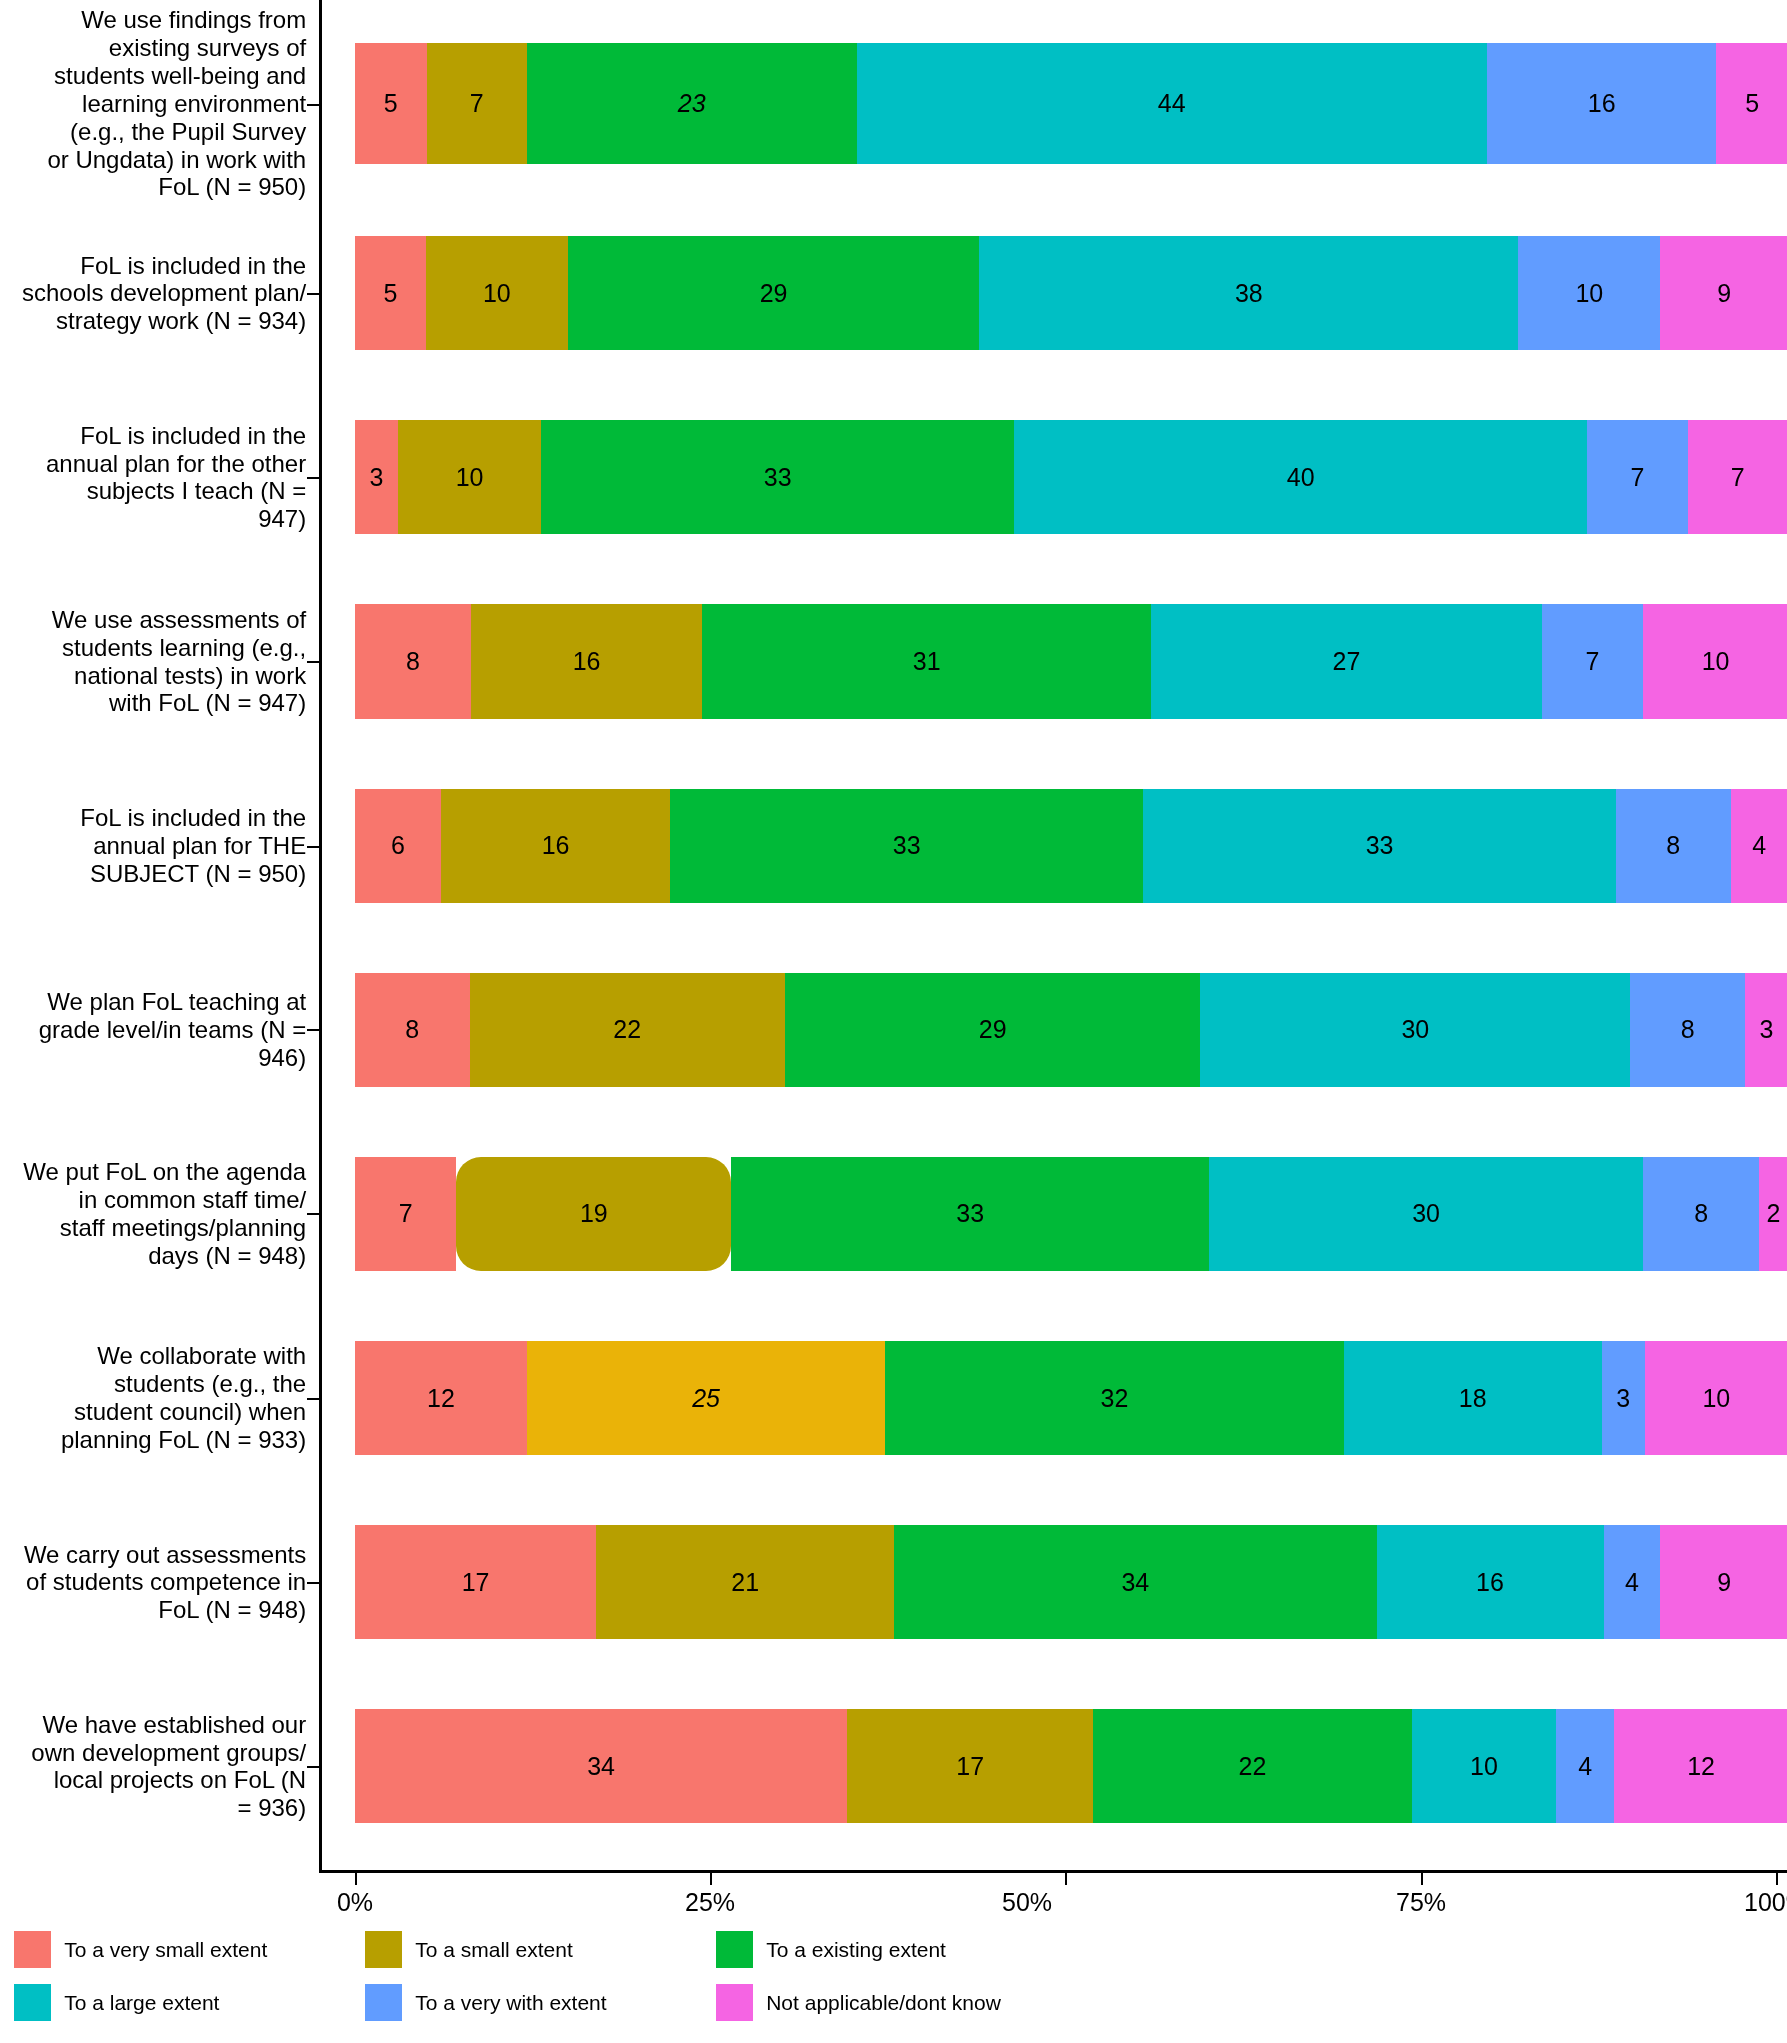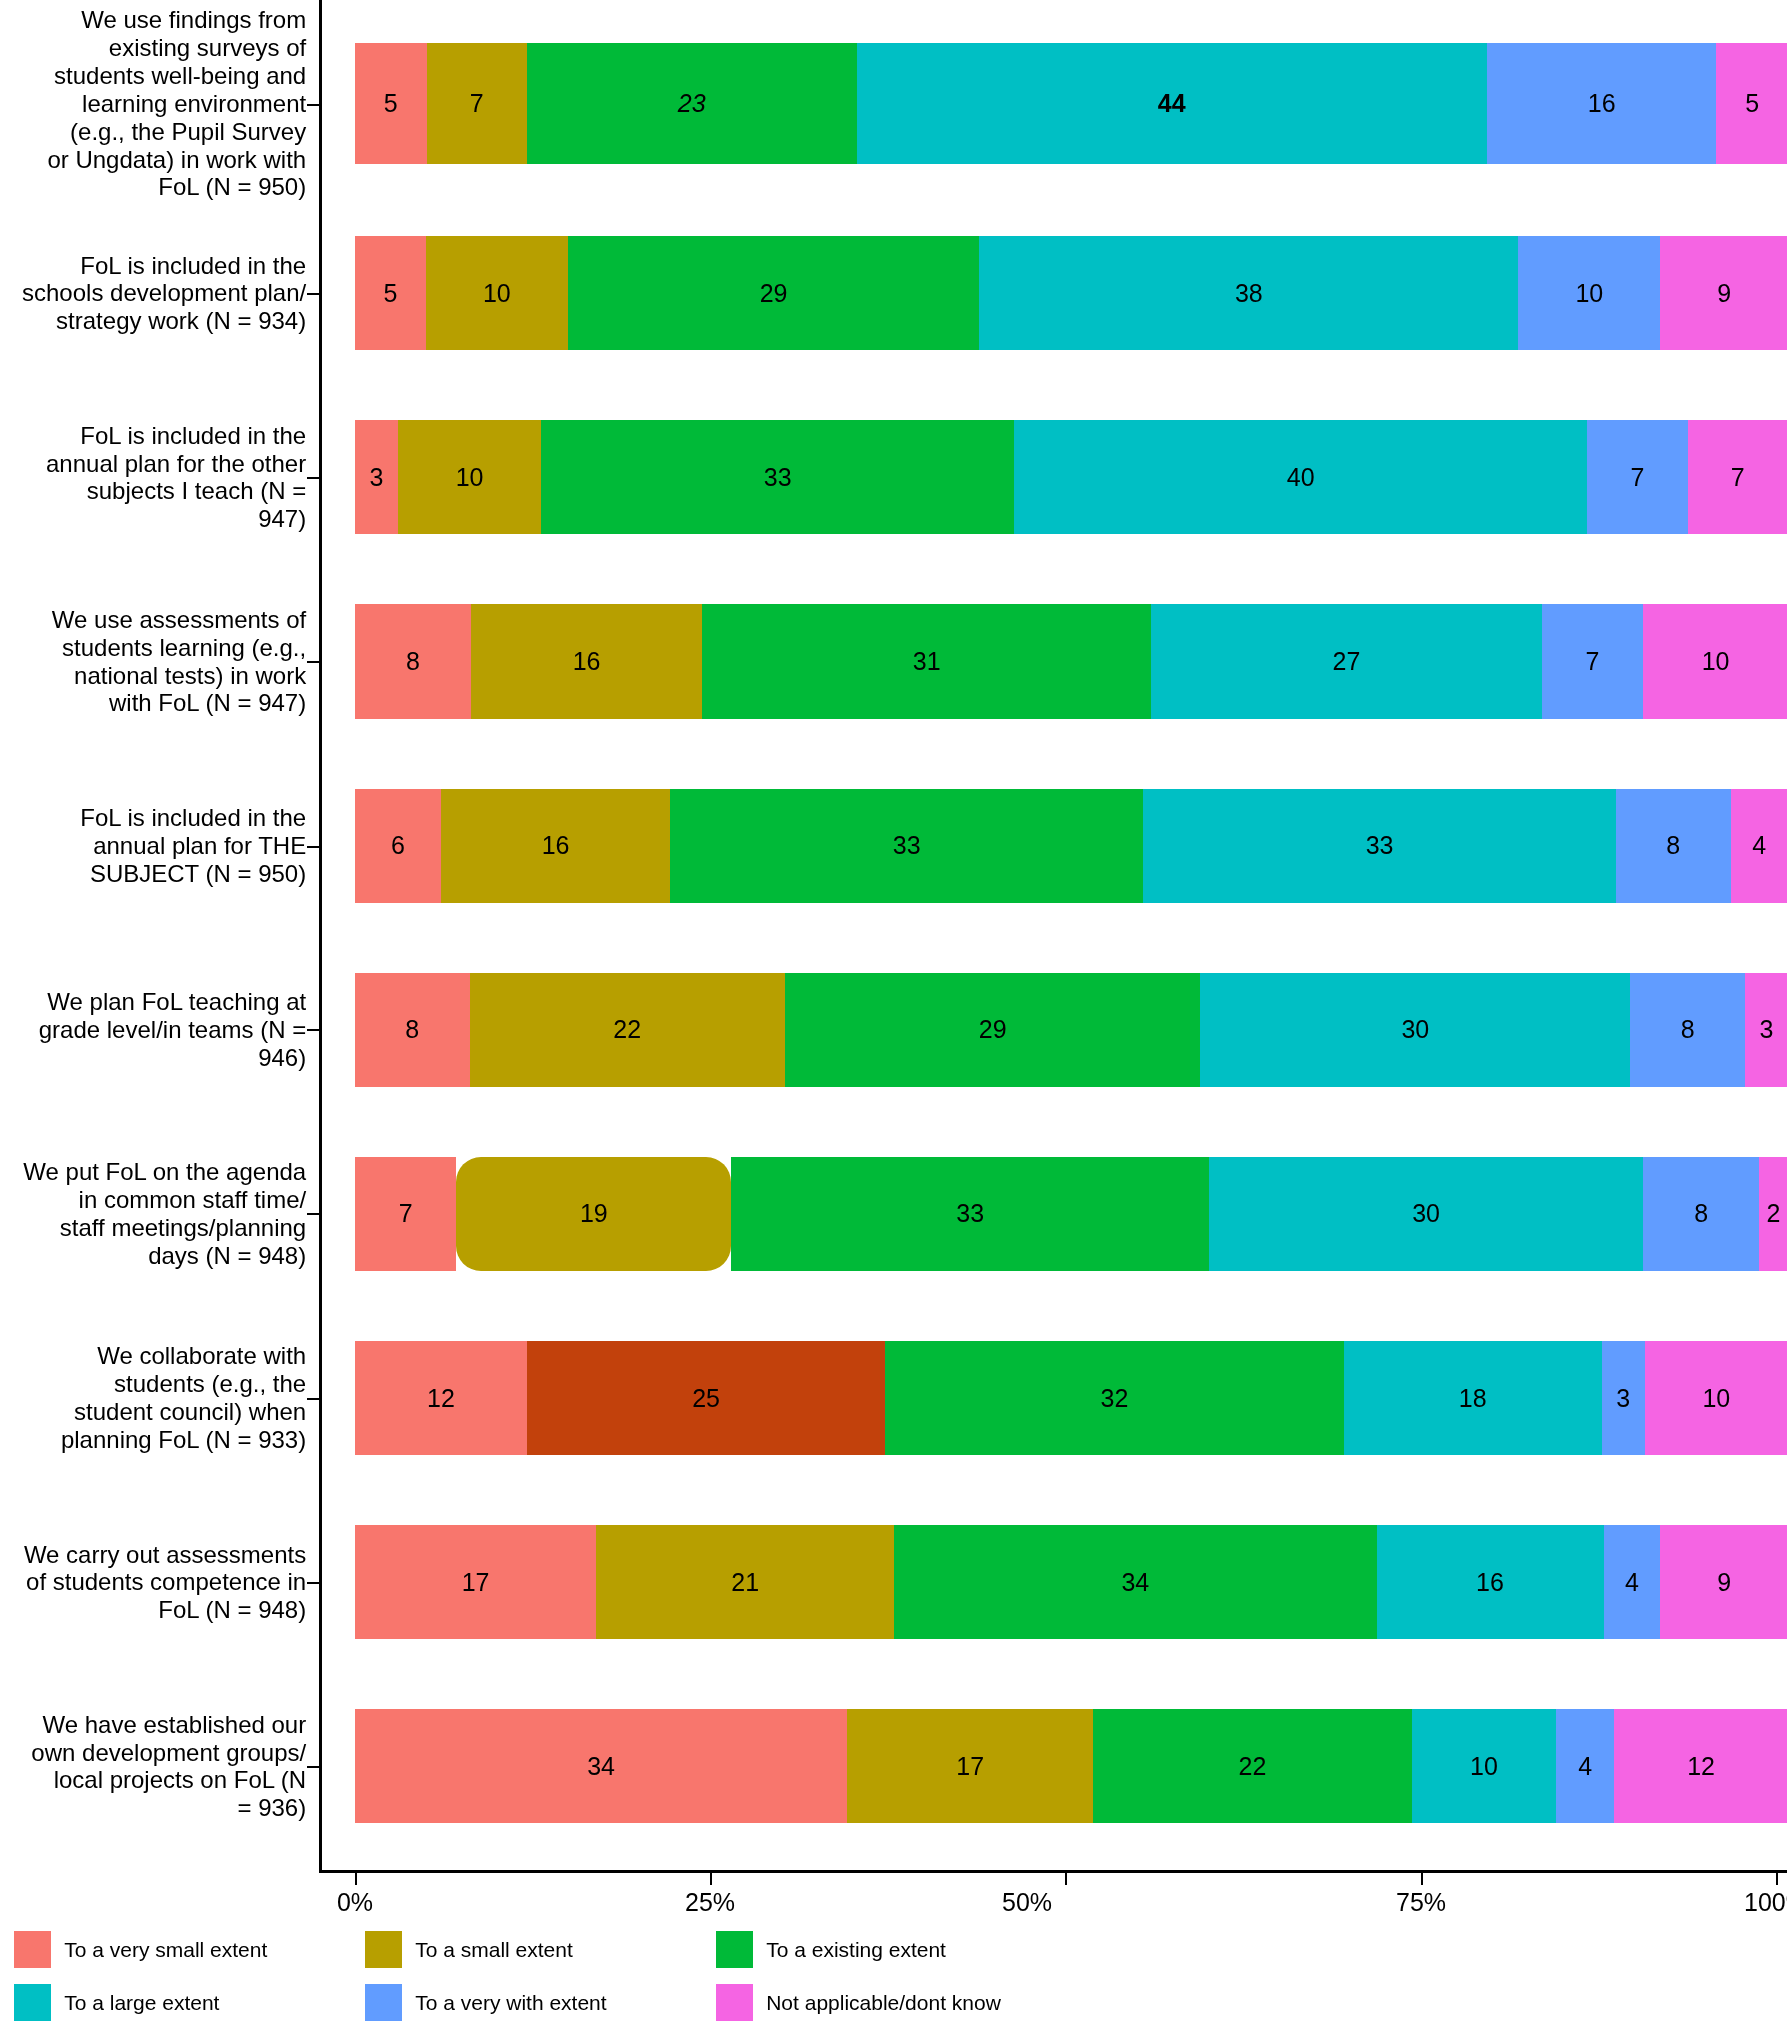--- a/index.html
+++ b/index.html
@@ -175,21 +175,21 @@
           <div class="bar-track">
             <div class="seg" style="background-color: rgb(248, 118, 109); flex: 0 0 5%;">
               <span>5</span>
             </div>
             <div class="seg" style="background-color: rgb(183, 159, 0); flex: 0 0 7%;">
               <span>7</span>
             </div>
             <div class="seg" style="background-color: rgb(0, 186, 56); flex: 0 0 23%; font-style: italic;">
               <span>23</span>
             </div>
-            <div class="seg" style="background-color: rgb(0, 191, 196); flex: 0 0 44%; font-weight: bold;">
+            <div class="seg" style="background-color: rgb(0, 191, 196); flex: 0 0 44%;">
               <span>44</span>
             </div>
             <div class="seg" style="background-color: rgb(97, 156, 255); flex: 0 0 16%;">
               <span>16</span>
             </div>
             <div class="seg" style="background-color: rgb(245, 100, 227); flex: 0 0 5%;">
               <span>5</span>
             </div>
           </div>
         </div>
@@ -355,21 +355,21 @@
         <div class="bar-row">
           <div class="row-label">We collaborate with
 students (e.g., the
 student council) when
 planning FoL (N = 933)</div>
           <div class="axis-gap"></div>
           <div class="bar-track">
             <div class="seg" style="background-color: rgb(248, 118, 109); flex: 0 0 12%;">
               <span>12</span>
             </div>
-            <div class="seg" style="background-color: #c2410c; flex: 0 0 25%;">
+            <div class="seg" style="background-color: #eab308; flex: 0 0 25%; font-style: italic;">
               <span>25</span>
             </div>
             <div class="seg" style="background-color: rgb(0, 186, 56); flex: 0 0 32%;">
               <span>32</span>
             </div>
             <div class="seg" style="background-color: rgb(0, 191, 196); flex: 0 0 18%;">
               <span>18</span>
             </div>
             <div class="seg" style="background-color: rgb(97, 156, 255); flex: 0 0 3%;">
               <span>3</span>

